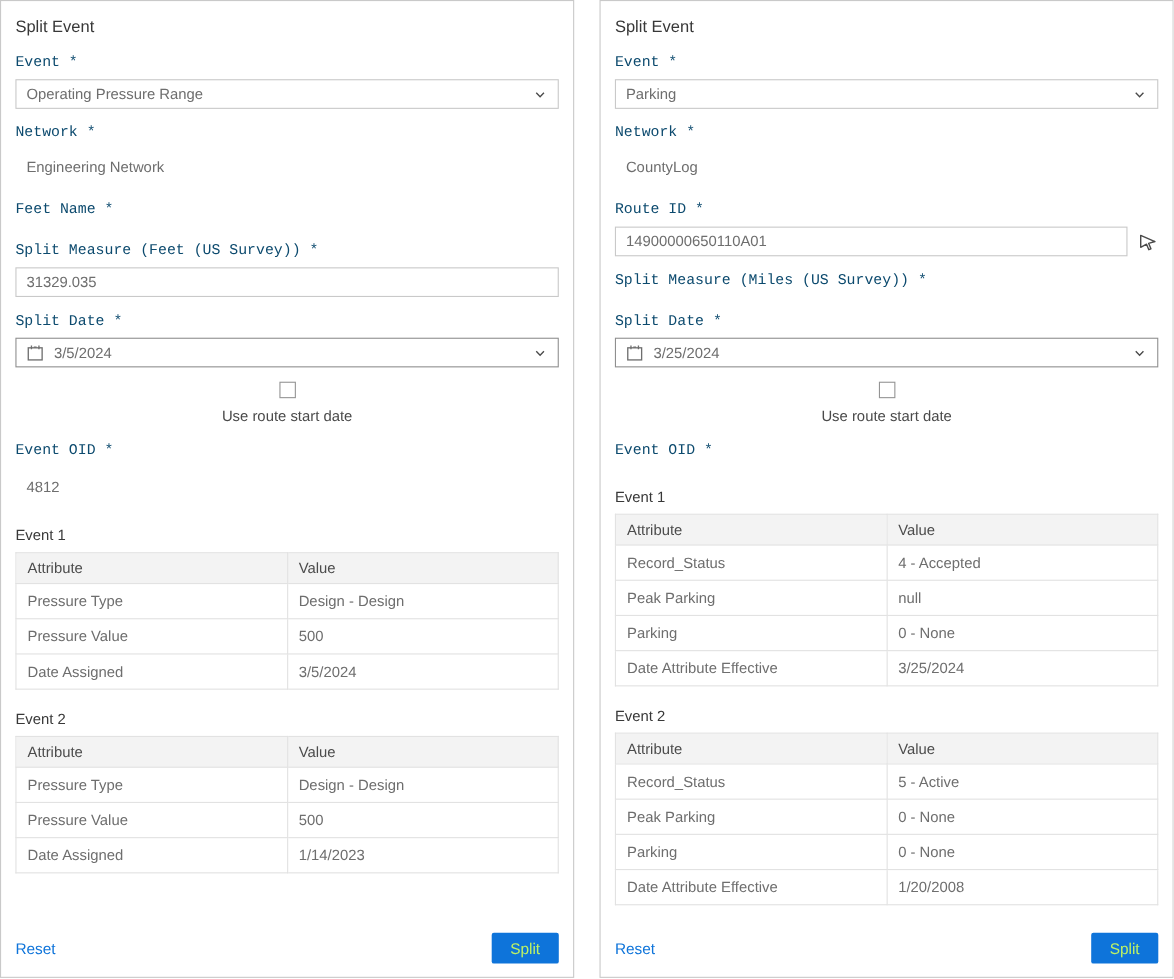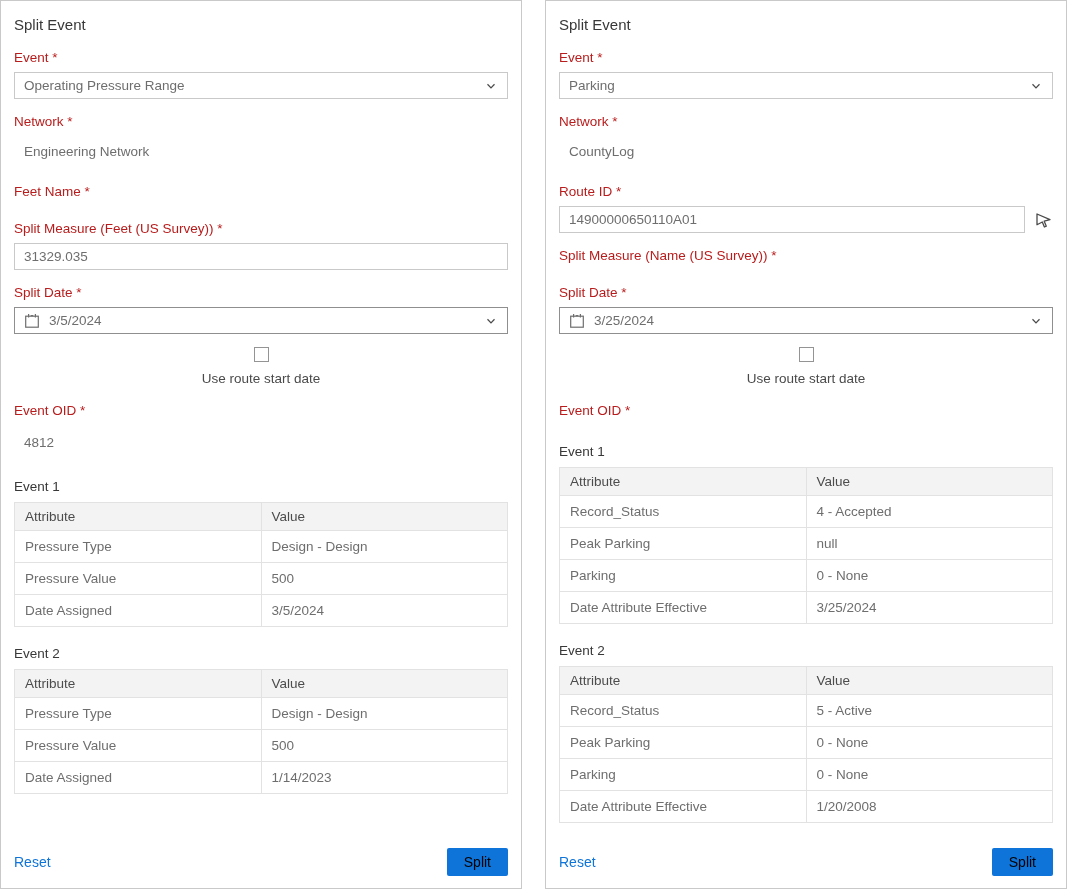--- a/index.html
+++ b/index.html
@@ -8,21 +8,21 @@
     font-family: "Liberation Sans", "DejaVu Sans", sans-serif;
     width: 1067px; height: 890px; overflow: hidden;
   }
   .wrap { display: flex; gap: 23px; width: 1067px; height: 890px; }
   .panel {
     width: 522px; height: 889px; border: 1px solid #c9c9c9;
     padding: 12px 13px 12px; display: flex; flex-direction: column;
     background: #fff;
   }
   .title { font-size: 15px; font-weight: 400; color: #383838; margin: 3px 0 2px; }
-  .label { font-size: 13.5px; color: #b91c1c; margin: 15px 0 7px; }
+  .label { font-size: 13.5px; color: #0c4a6e; margin: 15px 0 7px; font-family: Liberation Mono, monospace; }
   .static-value { font-size: 13.5px; color: #6e6e6e; margin: 10px; }
   .text-input {
     width: 100%; height: 27px; border: 1px solid #c9c9c9; background: #fff;
     padding: 0 9px; font-size: 13.5px; color: #6e6e6e; outline: none;
     font-family: inherit;
   }
   .select, .date-combo {
     height: 27px; border: 1px solid #c9c9c9; background: #fff;
     display: flex; align-items: center; padding: 0 9px;
     font-size: 13.5px; color: #6e6e6e; cursor: pointer;
@@ -42,21 +42,21 @@
   th, td {
     border: 1px solid #e2e2e2; text-align: left; font-weight: 400;
     font-size: 13.5px; padding: 8px 10px; width: 50%;
     overflow: hidden; white-space: nowrap;
   }
   th { background: #f3f3f3; color: #4c4c4c; padding: 6px 10px; }
   td { color: #6e6e6e; }
   .footer { margin-top: auto; display: flex; justify-content: space-between; align-items: center; padding-top: 10px; }
   .reset { color: #0e74da; font-size: 14px; text-decoration: none; cursor: pointer; }
   .split-btn {
-    background: #0e74da; color: #000000; border: none; border-radius: 2px;
+    background: #0e74da; color: #bef264; border: none; border-radius: 2px;
     font-size: 14px; padding: 6px 17px; font-family: inherit; cursor: pointer;
   }
 </style>
 </head>
 <body>
 
 <div class="wrap">
 
   <section class="panel">
     <div class="title">Split Event</div>
@@ -168,21 +168,21 @@
     <div class="static-value">CountyLog</div>
 
     <div class="label">Route ID *</div>
     <div class="route-row">
       <input class="text-input" value="14900000650110A01" style="">
       <svg class="pick" viewBox="0 0 20 20">
         <path d="M4 4 L17 9.6 L11.2 11.2 L13.3 16.2 L11.4 17 L9.3 12 L4 14.8 Z" fill="none" stroke="#4a4a4a" stroke-width="1.3" stroke-linejoin="round"></path>
       </svg>
     </div>
 
-    <div class="label">Split Measure (Name (US Survey)) *</div>
+    <div class="label">Split Measure (Miles (US Survey)) *</div>
 
     <div class="label">Split Date *</div>
     <div class="date-combo">
       <svg class="cal" viewBox="0 0 16 16">
         <rect x="1.7" y="3.2" width="12.6" height="11" fill="none" stroke="#6e6e6e" stroke-width="1.2"></rect>
         <line x1="4.6" y1="1" x2="4.6" y2="4.6" stroke="#6e6e6e" stroke-width="1.2"></line>
         <line x1="11.4" y1="1" x2="11.4" y2="4.6" stroke="#6e6e6e" stroke-width="1.2"></line>
         <line x1="6.7" y1="2.6" x2="9.3" y2="2.6" stroke="#6e6e6e" stroke-width="1.1"></line>
       </svg>
       <span class="grow">3/25/2024</span>

